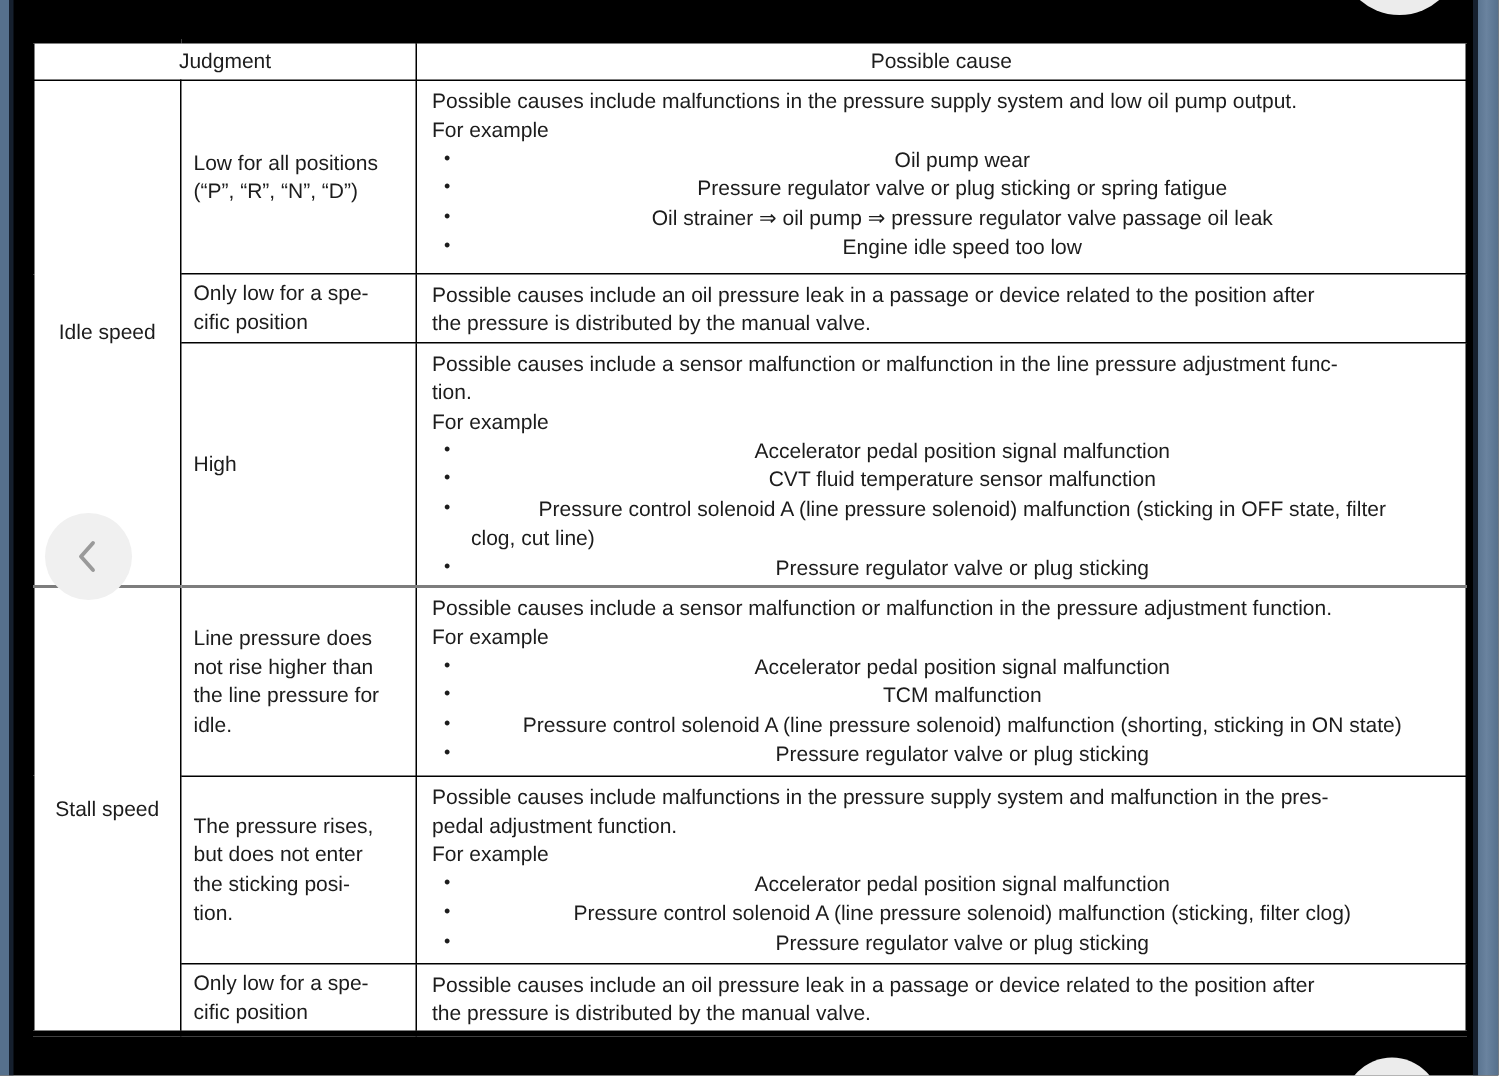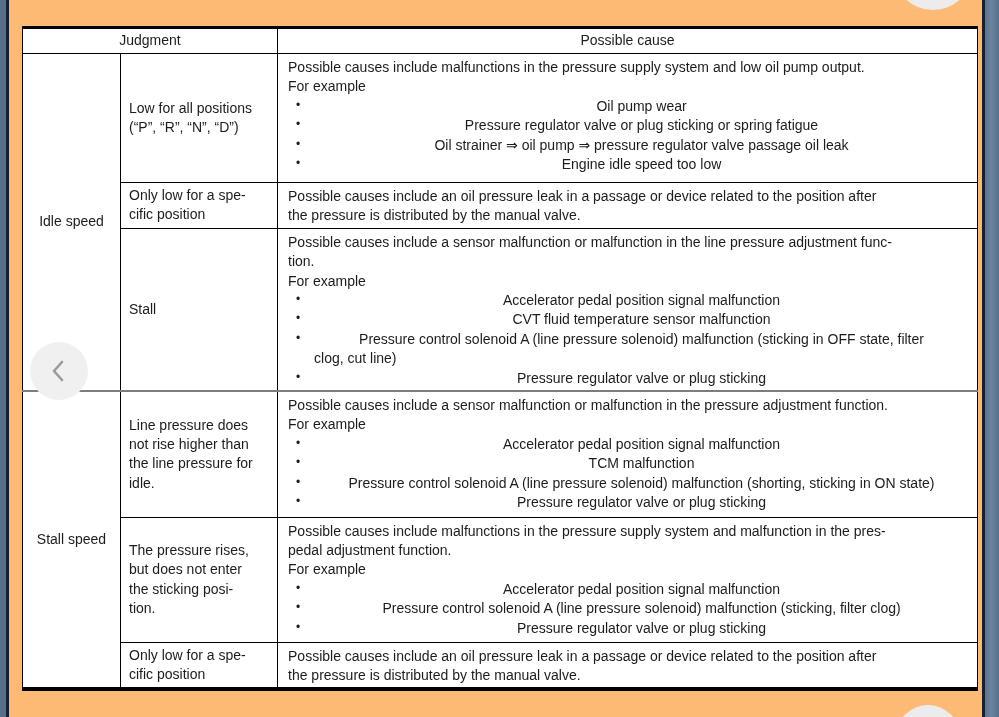--- a/index.html
+++ b/index.html
@@ -1,18 +1,18 @@
 <!DOCTYPE html>
 <html><head>
 <meta charset="utf-8">
 <style>
   html,body{margin:0;padding:0;}
   body{width:999px;height:717px;overflow:hidden;background:#fff;
        font-family:"Liberation Sans", sans-serif;}
-  .stage{position:relative;width:999px;height:717px;background:#fdba74;overflow:hidden;}
+  .stage{position:relative;width:999px;height:717px;background:#000000;overflow:hidden;}
 
   
   .frame-left{position:absolute;left:0;top:0;width:9px;height:717px;
     background:linear-gradient(90deg,#56708c 0,#56708c 6px,#16202e 6px,#16202e 9px);}
   .frame-right{position:absolute;right:0;top:0;width:17px;height:717px;
     background:linear-gradient(90deg,#16202e 0,#16202e 3px,#5a7490 3px,#6a839f 9px,#56708c 17px);}
 
   
   .pc{position:absolute;border-radius:50%;background:#ececec;}
   .pc-top{left:893px;top:-70px;width:80px;height:80px;}
@@ -82,21 +82,21 @@
             <div class="jline">Only low for a spe-</div>
             <div class="jline">cific position</div>
           </td>
       <td class="ccell">
             <div class="line">Possible causes include an oil pressure leak in a passage or device related to the position after</div>
             <div class="line">the pressure is distributed by the manual valve.</div>
           </td>
     </tr>
     <tr class="r3">
       <td class="jcell">
-            <div class="jline">Stall</div>
+            <div class="jline">High</div>
           </td>
       <td class="ccell">
             <div class="line">Possible causes include a sensor malfunction or malfunction in the line pressure adjustment func-</div>
             <div class="line">tion.</div>
             <div class="line">For example</div>
             <div class="bullet">Accelerator pedal position signal malfunction</div>
             <div class="bullet">CVT fluid temperature sensor malfunction</div>
             <div class="bullet">Pressure control solenoid A (line pressure solenoid) malfunction (sticking in OFF state, filter</div>
             <div class="cont">clog, cut line)</div>
             <div class="bullet">Pressure regulator valve or plug sticking</div>

